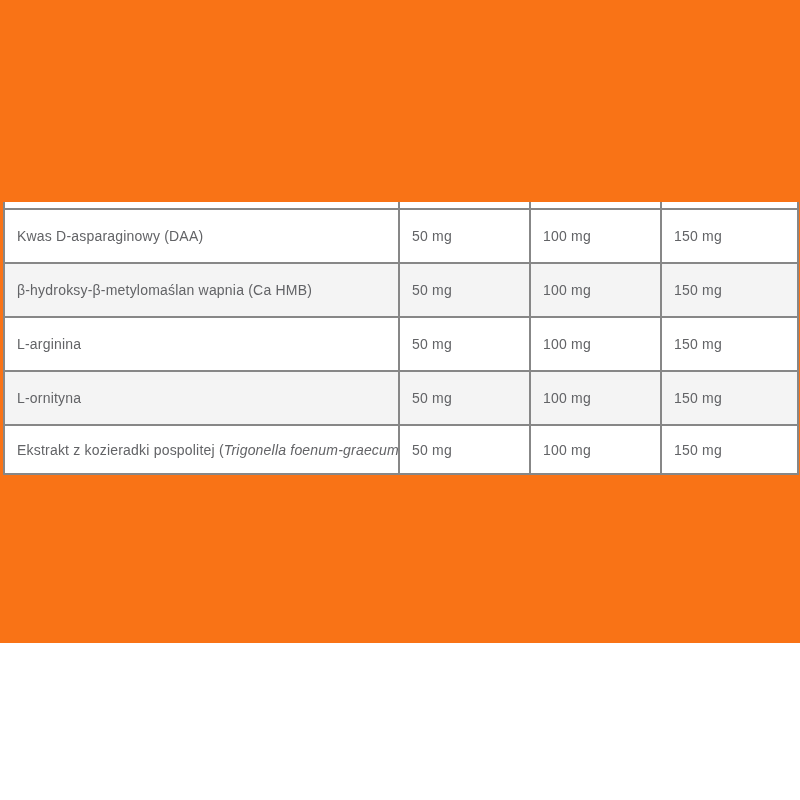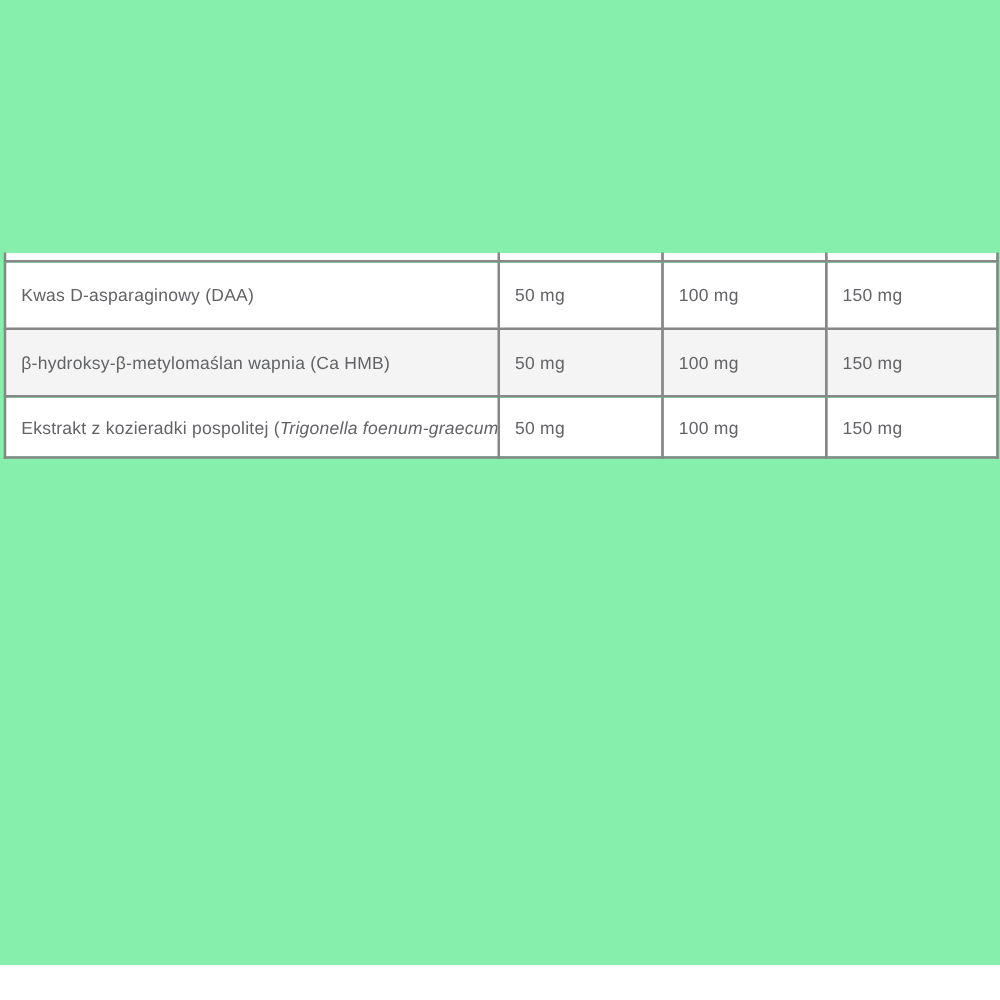--- a/index.html
+++ b/index.html
@@ -7,22 +7,22 @@
     padding: 0;
     width: 800px;
     height: 800px;
     background: #ffffff;
     font-family: "Liberation Sans", sans-serif;
     overflow: hidden;
   }
   .page {
     position: relative;
     width: 800px;
-    height: 772px;
-    background: #86efac;
+    height: 643px;
+    background: #f97316;
   }
   table.facts-table {
     position: absolute;
     left: 3px;
     top: 202px;
     width: 794px;
     border-collapse: collapse;
     table-layout: fixed;
     font-size: 14px;
     letter-spacing: 0.2px;
@@ -74,20 +74,32 @@
           <td>100 mg</td>
           <td>150 mg</td>
         </tr>
         <tr class="data-row alt">
           <td class="ingredient-cell">β-hydroksy-β-metylomaślan wapnia (Ca HMB)</td>
           <td>50 mg</td>
           <td>100 mg</td>
           <td>150 mg</td>
         </tr>
         <tr class="data-row">
+          <td class="ingredient-cell">L-arginina</td>
+          <td>50 mg</td>
+          <td>100 mg</td>
+          <td>150 mg</td>
+        </tr>
+        <tr class="data-row alt">
+          <td class="ingredient-cell">L-ornityna</td>
+          <td>50 mg</td>
+          <td>100 mg</td>
+          <td>150 mg</td>
+        </tr>
+        <tr class="data-row">
           <td class="ingredient-cell">Ekstrakt z kozieradki pospolitej (<i>Trigonella foenum-graecum</i> L.)</td>
           <td>50 mg</td>
           <td>100 mg</td>
           <td>150 mg</td>
         </tr>
       </tbody>
   </table>
 </div>
 
 </body></html>

